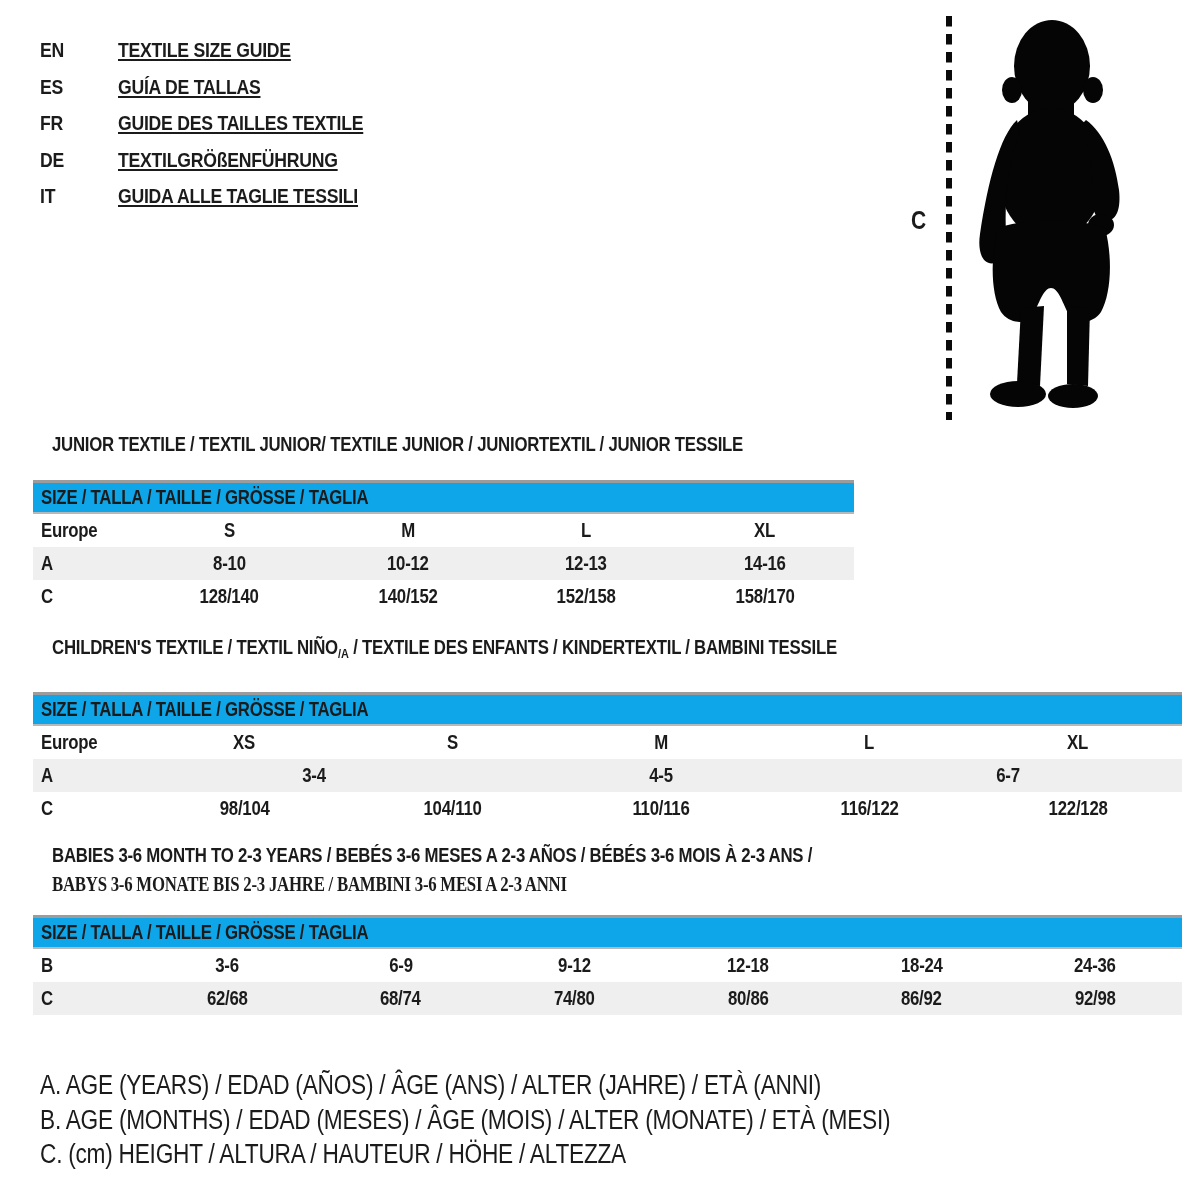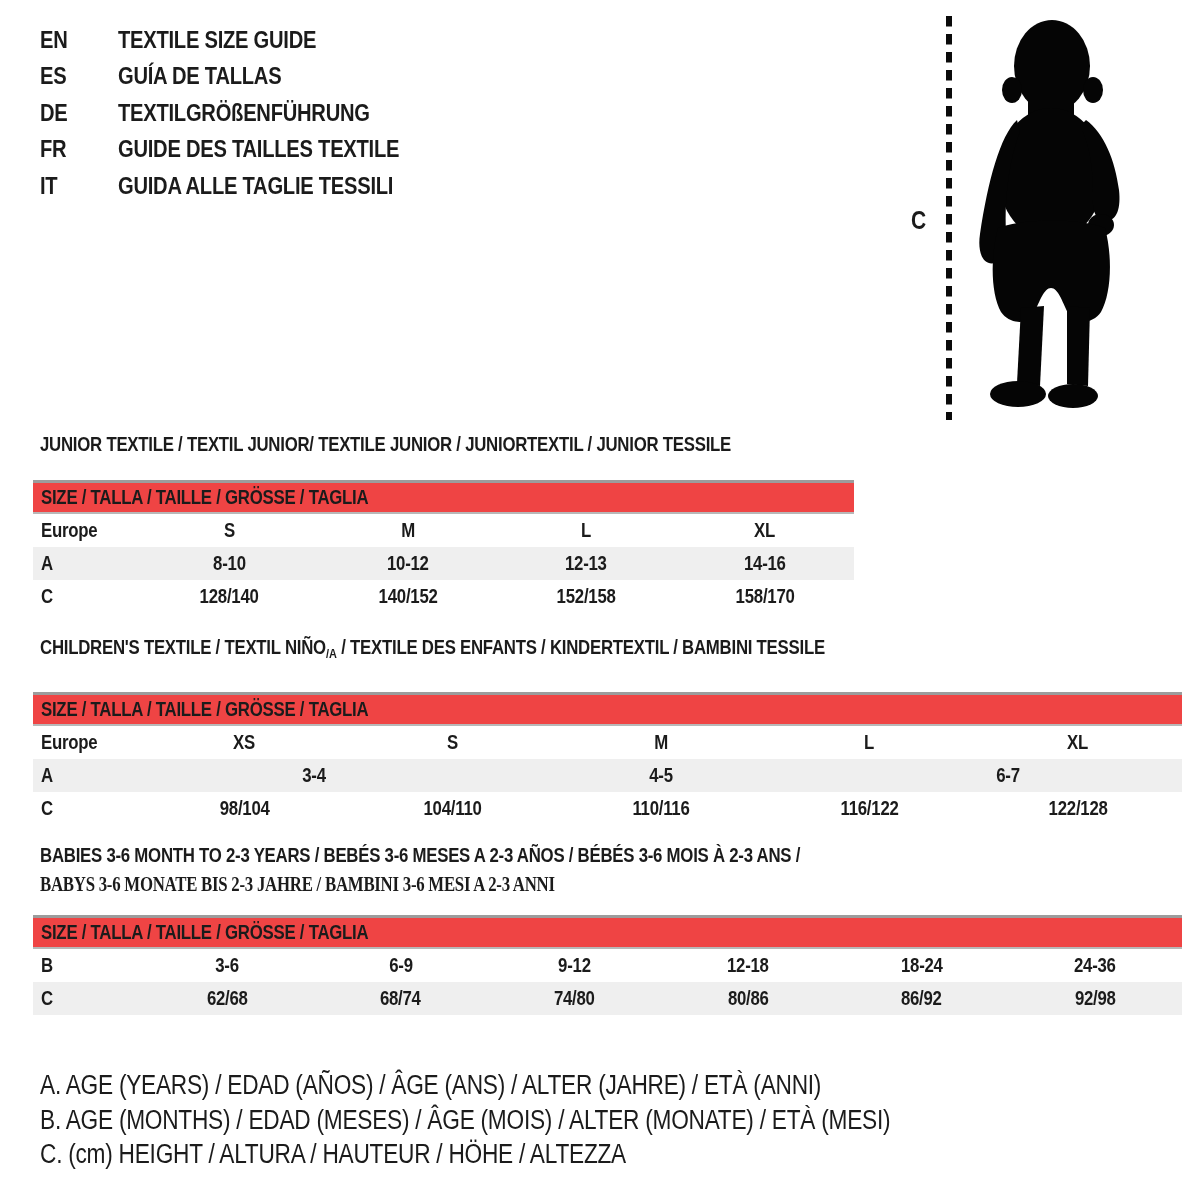--- a/index.html
+++ b/index.html
@@ -24,48 +24,48 @@
   .cond-c {
     display:inline-block;
     transform:scaleX(0.84);
     transform-origin:50% 50%;
     letter-spacing:-0.3px;
     white-space:nowrap;
   }
 
   
   .langs { position:absolute; left:40px; top:26px; }
-  .lang-row { display:flex; align-items:flex-start; height:36.4px; font-weight:700; font-size:24px; }
+  .lang-row { display:flex; align-items:flex-end; height:36.4px; font-weight:700; font-size:21px;text-decoration:underline; }
   .lang-code { width:78px; }
 
   
   .measure-c {
     position:absolute; left:911px; top:206px;
     font-size:25px; font-weight:700;
   }
   .dash-line { position:absolute; left:943px; top:16px; }
   .toddler { position:absolute; left:962px; top:18px; }
 
   
   .section { position:absolute; left:33px; }
   .sec-junior  { top:433px; width:821px; }
   .sec-children{ top:636px; width:1149px; }
   .sec-babies  { top:844px; width:1149px; }
 
-  .sec-title { font-size:20px; font-weight:700; line-height:23px; padding-left:7px; }
+  .sec-title { font-size:20px; font-weight:700; line-height:23px; padding-left:7px;margin-left:12px; }
   .subsc { font-size:13px; vertical-align:-4px; letter-spacing:0; }
 
   .sg-table { width:100%; }
   .mt-junior   { margin-top:24px; }
   .mt-children { margin-top:27px; }
   .mt-babies   { margin-top:14px; }
 
   .sg-head {
     height:34px;
-    background:#ef4444;
+    background:#0ea5e9;
     border-top:3px solid #9c9c9c;
     border-bottom:2px solid #b8b8b8;
     line-height:28px;
     padding-left:8px;
     font-weight:700; font-size:20px;
   }
   .sg-row { display:flex; height:33px; line-height:33px; font-weight:700; font-size:20px; }
   .sg-row.shaded { background:#efefef; }
   .sg-label { width:107px; padding-left:8px; }
   .sg-cell { flex:1; text-align:center; }
@@ -82,26 +82,26 @@
   <div class="langs">
     <div class="lang-row">
       <span class="lang-code"><span class="cond">EN</span></span>
       <span class="cond">TEXTILE SIZE GUIDE</span>
     </div>
     <div class="lang-row">
       <span class="lang-code"><span class="cond">ES</span></span>
       <span class="cond">GUÍA DE TALLAS</span>
     </div>
     <div class="lang-row">
+      <span class="lang-code"><span class="cond">FR</span></span>
+      <span class="cond">GUIDE DES TAILLES TEXTILE</span>
+    </div>
+    <div class="lang-row">
       <span class="lang-code"><span class="cond">DE</span></span>
       <span class="cond">TEXTILGRÖßENFÜHRUNG</span>
-    </div>
-    <div class="lang-row">
-      <span class="lang-code"><span class="cond">FR</span></span>
-      <span class="cond">GUIDE DES TAILLES TEXTILE</span>
     </div>
     <div class="lang-row">
       <span class="lang-code"><span class="cond">IT</span></span>
       <span class="cond">GUIDA ALLE TAGLIE TESSILI</span>
     </div>
   </div>
 
   <span class="measure-c cond">C</span>
 
   <svg class="dash-line" width="12" height="404">

